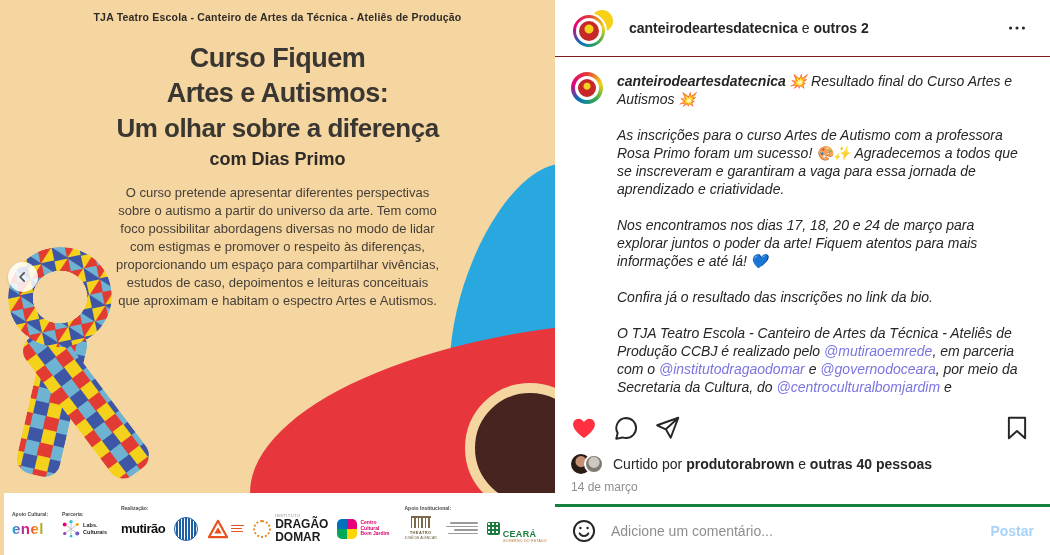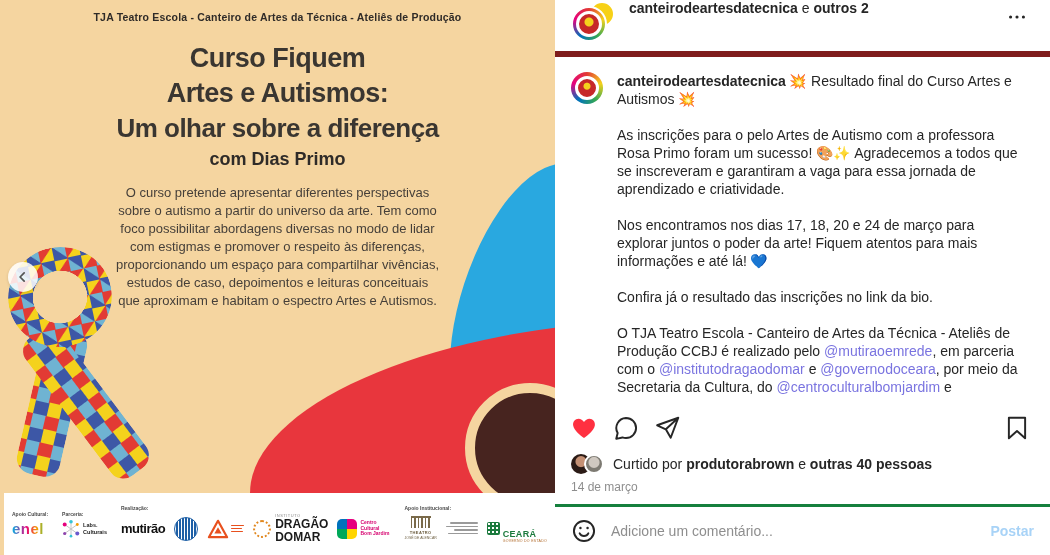--- a/index.html
+++ b/index.html
@@ -58,33 +58,33 @@
   .secbars{display:flex;flex-direction:column;align-items:flex-end;gap:2px;}
   .secbars i{display:block;height:1.5px;background:#9a9a9a;border-radius:1px;}
   .ceara{display:flex;align-items:center;gap:3px;}
   .ceara-icon{width:13px;height:13px;border-radius:2px;background-color:#1b7a3d;background-image:radial-gradient(circle,#fff 1px,transparent 1.4px);background-size:4px 4px;}
   .ceara-txt{display:flex;flex-direction:column;line-height:1.1;margin-top:16px;}
   .ceara-name{font-size:9px;font-weight:800;color:#1b7a3d;letter-spacing:.3px;}
   .ceara-sub{font-size:3.5px;color:#b06a2a;letter-spacing:.3px;}
 
   
   .detail{width:495px;height:555px;display:flex;flex-direction:column;background:#fff;color:#262626;}
-  .dheader{height:57px;flex:none;display:flex;padding:0 16px;border-bottom:6px solid #7f1d1d;}
+  .dheader{height:57px;flex:none;display:flex;align-items:center;padding:0 16px;border-bottom:1px solid #7f1d1d;}
   .avatar-stack{position:relative;width:46px;height:42px;flex:none;}
   .av-yellow{position:absolute;right:2px;top:1px;width:26px;height:26px;border-radius:50%;background:#f7d117;border:2px solid #fff;}
   .av-main{position:absolute;left:0;bottom:0;width:36px;height:36px;border-radius:50%;background:conic-gradient(#e23b34,#f4d21c,#35a853,#0072bc,#e6007e,#e23b34);border:2px solid #fff;display:flex;align-items:center;justify-content:center;}
   .av-main::after{content:"";width:20px;height:20px;border-radius:50%;background:radial-gradient(circle at 50% 40%,#f4d21c 0 4px,#c62828 5px 100%);border:3px solid #fff;}
   .av-small{width:32px;height:32px;flex:none;border-radius:50%;background:conic-gradient(#e23b34,#f4d21c,#35a853,#0072bc,#e6007e,#e23b34);display:flex;align-items:center;justify-content:center;}
   .av-small::after{content:"";width:18px;height:18px;border-radius:50%;background:radial-gradient(circle at 50% 40%,#f4d21c 0 3px,#c62828 4px 100%);border:3px solid #fff;}
   .huser{margin-left:12px;font-size:14px;}
   .bold{font-weight:700;}
   .more-btn{margin-left:auto;background:none;border:none;padding:6px;cursor:pointer;display:flex;}
 
   .caption-area{flex:1;display:flex;gap:14px;padding:15px 16px 0;font-size:14px;line-height:18px;overflow:hidden;}
-  .caption-text{width:401px;}
+  .caption-text{width:401px;font-style:italic;}
   .caption-text p{margin:0 0 18px;}
   .mention{color:#7a74e0;cursor:pointer;}
   .uname{font-weight:700;}
 
   .actions{flex:none;display:flex;align-items:center;padding:8px 16px 6px;gap:8px;}
   .icon-btn{background:none;border:none;padding:4px;cursor:pointer;display:flex;align-items:center;justify-content:center;}
   .icon-btn:first-child{padding-left:0;}
   .save-btn{margin-left:auto;}
 
   .likes-row{flex:none;display:flex;align-items:center;gap:8px;padding:2px 16px;font-size:14px;height:26px;}
@@ -249,21 +249,21 @@
               <circle cx="19" cy="12" r="1.7"></circle>
             </svg>
         </span>
       </button>
     </div>
 
     <div class="caption-area">
       <div class="av-small"></div>
       <div class="caption-text">
         <p><span class="uname">canteirodeartesdatecnica</span><span> 💥 Resultado final do Curso Artes e Autismos 💥</span></p>
-        <p>As inscrições para o pelo Artes de Autismo com a professora Rosa Primo foram um sucesso! 🎨✨ Agradecemos a todos que se inscreveram e garantiram a vaga para essa jornada de aprendizado e criatividade.</p>
+        <p>As inscrições para o curso Artes de Autismo com a professora Rosa Primo foram um sucesso! 🎨✨ Agradecemos a todos que se inscreveram e garantiram a vaga para essa jornada de aprendizado e criatividade.</p>
         <p>Nos encontramos nos dias 17, 18, 20 e 24 de março para explorar juntos o poder da arte! Fiquem atentos para mais informações e até lá! 💙</p>
         <p>Confira já o resultado das inscrições no link da bio.</p>
         <p><span>O TJA Teatro Escola - Canteiro de Artes da Técnica - Ateliês de Produção CCBJ é realizado pelo </span><span class="mention">@mutiraoemrede</span><span>, em parceria com o </span><span class="mention">@institutodragaodomar</span><span> e </span><span class="mention">@governodoceara</span><span>, por meio da Secretaria da Cultura, do </span><span class="mention">@centroculturalbomjardim</span><span> e</span></p>
       </div>
     </div>
 
     <div class="actions">
       <button class="icon-btn">
         <span style="display:flex;">
           <svg width="26" height="26" viewBox="0 0 24 24" fill="#ff3040">

